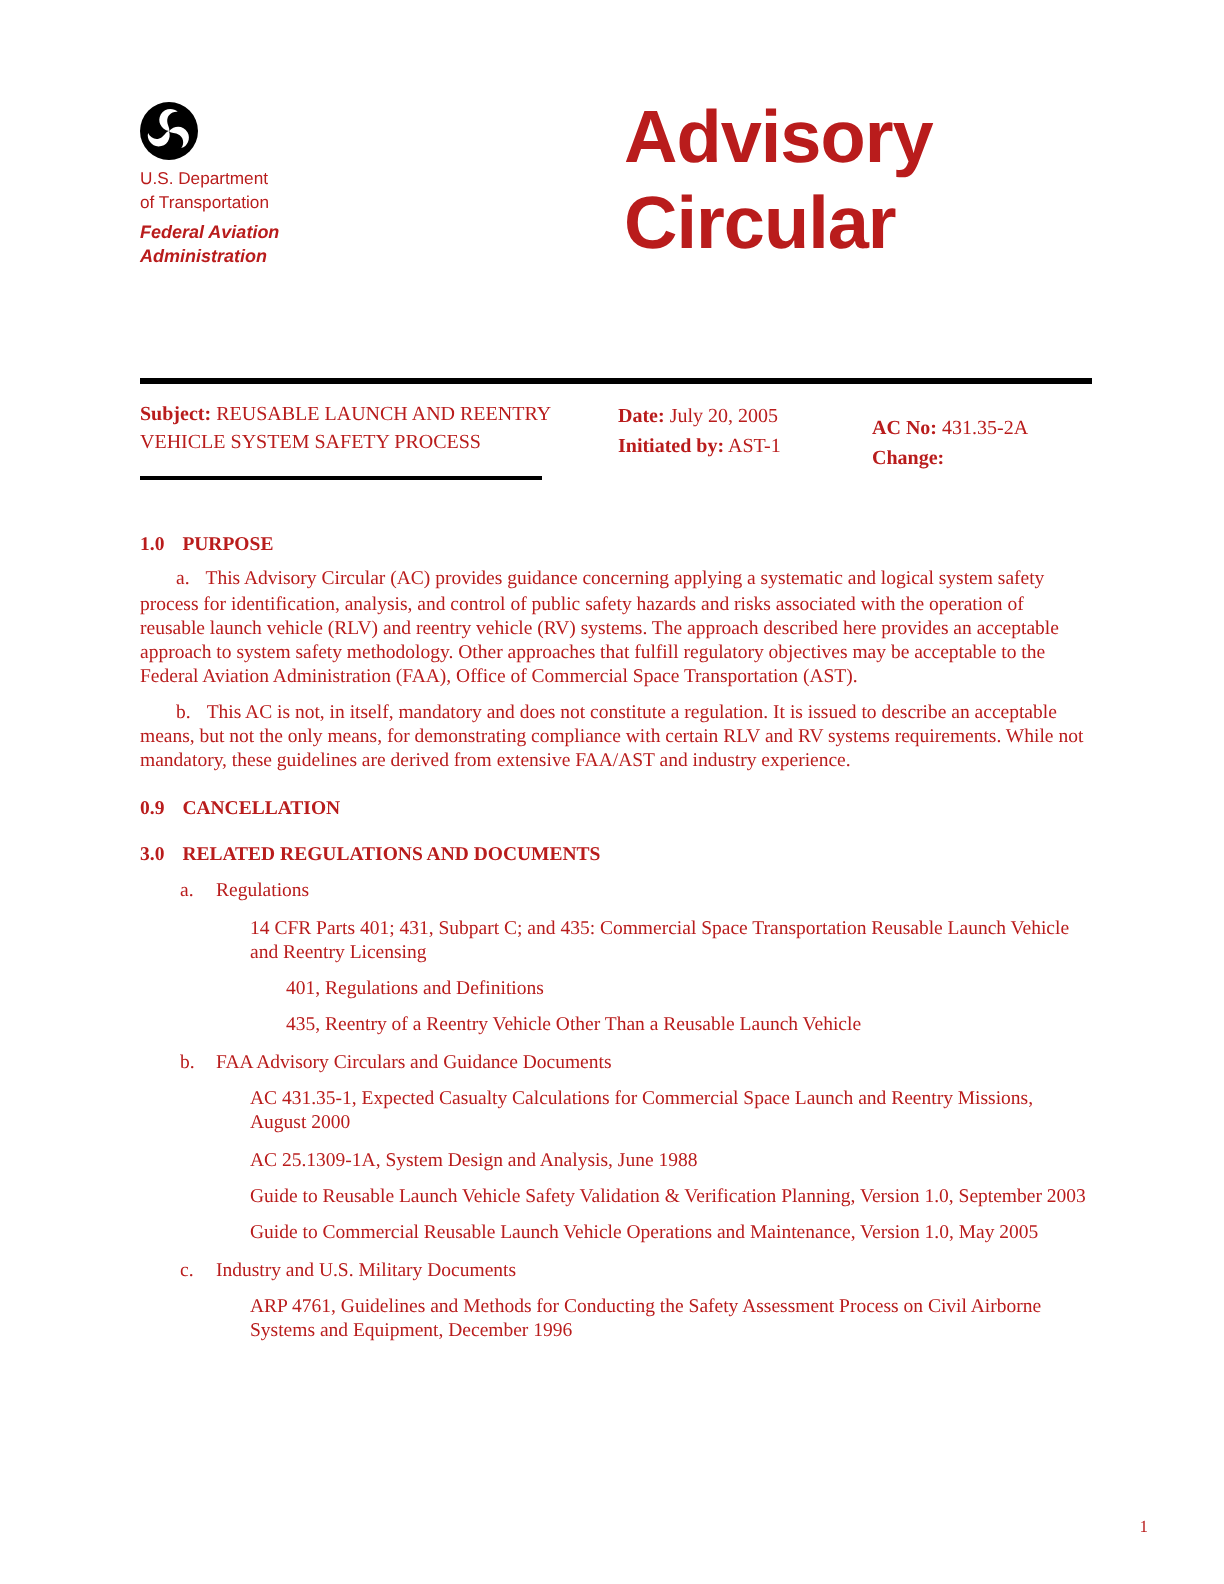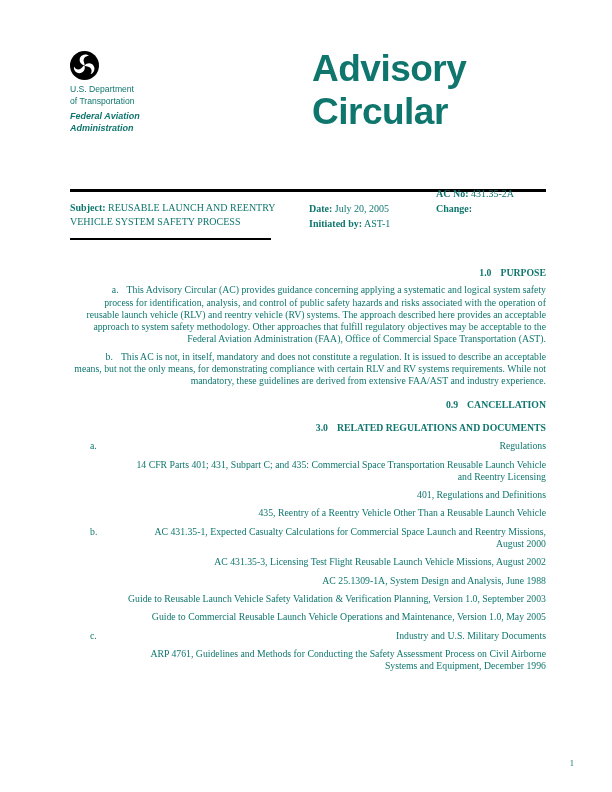--- a/index.html
+++ b/index.html
@@ -1,41 +1,41 @@
 <!DOCTYPE html>
 <html><head>
 <meta charset="utf-8">
 <style>
   html,body { margin:0; padding:0; background:#888; }
   .page {
     position:relative; width:612px; height:792px; background:#ffffff;
-    font-family:"Liberation Serif", serif; color:#0f766e; overflow:hidden;
+    font-family:"Liberation Serif", serif; color:#b91c1c; overflow:hidden;
     margin:0 auto;
   }
 
   
   .logo { position:absolute; left:70px; top:51px; width:29px; height:29px; }
   .dept-block { position:absolute; left:70px; top:83px; font-family:"Liberation Sans", sans-serif; font-size:8.6px; line-height:12.4px; }
   .dept-block .bold { font-weight:bold; font-size:9px;font-style:italic; }
   .dept-block .gap { margin-top:2px; }
   .doc-title { position:absolute; left:312px; top:47px; font-family:"Liberation Sans", sans-serif; font-weight:bold; font-size:37px; line-height:43px; letter-spacing:-0.5px; }
 
   
   .rule-thick { position:absolute; left:70px; top:189px; width:476px; height:3px; background:#000; }
   .rule-subject { position:absolute; left:70px; top:238px; width:201px; height:2px; background:#000; }
 
   
   .meta { font-size:10px; line-height:13.5px; }
   .meta b { font-weight:bold; }
   .meta-subject { position:absolute; left:70px; top:201px; width:238px; }
   .meta-date { position:absolute; left:309px; top:201px; width:120px; line-height:15px; }
-  .meta-ac { position:absolute; left:436px; top:186px; width:115px; line-height:15px; }
+  .meta-ac { position:absolute; left:436px; top:207px; width:115px; line-height:15px; }
 
   
-  .body { position:absolute; left:70px; top:256px; width:476px; font-size:9.75px; line-height:12.3px;text-align:right; }
+  .body { position:absolute; left:70px; top:256px; width:476px; font-size:9.75px; line-height:12.3px; }
   .h { font-weight:bold; margin-top:11px; }
   .h .num { margin-right:9px; }
   .p { margin-top:5px; text-indent:18px; }
   .p .plabel { margin-right:8px; }
   .plain { margin-top:5px; }
   .l1 { margin-top:6px; padding-left:38px; position:relative; }
   .l1 .lbl { position:absolute; left:20px; }
   .l2 { margin-top:6px; margin-left:55px; }
   .l3 { margin-top:6px; margin-left:73px; }
 
@@ -94,23 +94,22 @@
     <div class="h"><span class="num">0.9</span><span>CANCELLATION</span></div>
 
 
     <div class="h"><span class="num">3.0</span><span>RELATED REGULATIONS AND DOCUMENTS</span></div>
 
     <div class="l1"><span class="lbl">a.</span><span>Regulations</span></div>
     <div class="l2">14 CFR Parts 401; 431, Subpart C; and 435: Commercial Space Transportation Reusable Launch Vehicle and Reentry Licensing</div>
     <div class="l3">401, Regulations and Definitions</div>
     <div class="l3">435, Reentry of a Reentry Vehicle Other Than a Reusable Launch Vehicle</div>
 
-    <div class="l1"><span class="lbl">b.</span></div>
+    <div class="l1"><span class="lbl">b.</span><span>FAA Advisory Circulars and Guidance Documents</span></div>
     <div class="l2">AC 431.35-1, Expected Casualty Calculations for Commercial Space Launch and Reentry Missions, August 2000</div>
-    <div class="l2">AC 431.35-3, Licensing Test Flight Reusable Launch Vehicle Missions, August 2002</div>
     <div class="l2">AC 25.1309-1A, System Design and Analysis, June 1988</div>
     <div class="l2">Guide to Reusable Launch Vehicle Safety Validation &amp; Verification Planning, Version 1.0, September 2003</div>
     <div class="l2">Guide to Commercial Reusable Launch Vehicle Operations and Maintenance, Version 1.0, May 2005</div>
 
     <div class="l1"><span class="lbl">c.</span><span>Industry and U.S. Military Documents</span></div>
     <div class="l2">ARP 4761, Guidelines and Methods for Conducting the Safety Assessment Process on Civil Airborne Systems and Equipment, December 1996</div>
 
   </div>
 
   <div class="pagenum">1</div>

